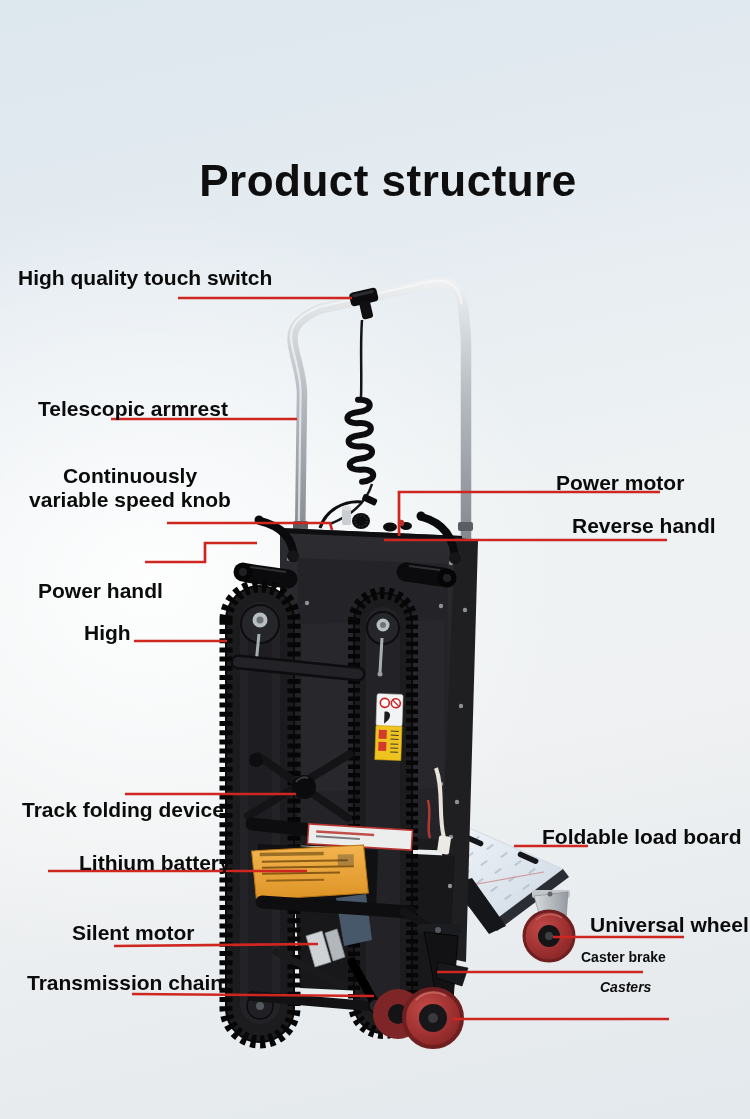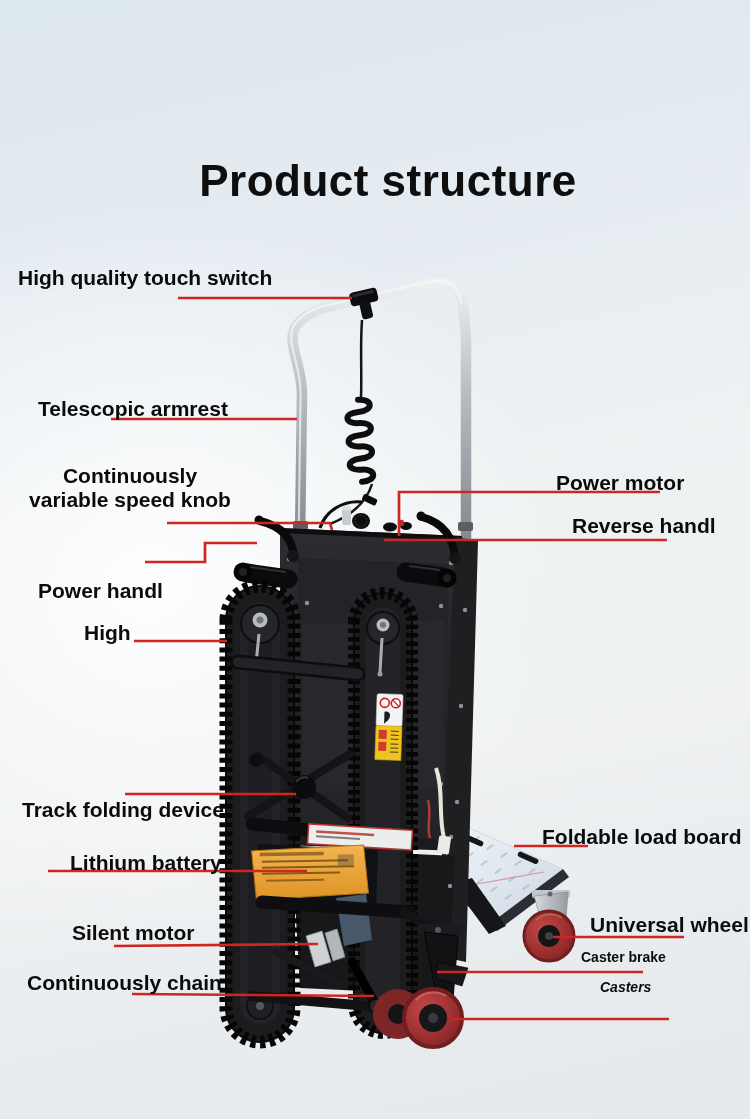--- a/index.html
+++ b/index.html
@@ -312,20 +312,20 @@
   <div class="title">Product structure</div>
 
   <div class="lbl" style="left: 18px; top: 266px; color: rgb(11, 11, 11);">High quality touch switch</div>
   <div class="lbl" style="left: 38px; top: 397px; color: rgb(11, 11, 11);">Telescopic armrest</div>
   <div class="lbl wrap" style="left: 28px; top: 464px; width: 204px; color: rgb(11, 11, 11);">Continuously variable speed knob</div>
   <div class="lbl" style="left: 38px; top: 549px; color: rgb(11, 11, 11); margin-top: 30px;">Power handl</div>
   <div class="lbl" style="left: 84px; top: 621px; color: rgb(11, 11, 11);">High</div>
   <div class="lbl" style="left: 556px; top: 471px; color: rgb(11, 11, 11);">Power motor</div>
   <div class="lbl" style="left: 572px; top: 514px; color: rgb(11, 11, 11);">Reverse handl</div>
   <div class="lbl" style="left: 22px; top: 766px; color: rgb(11, 11, 11); margin-top: 32px;">Track folding device</div>
-  <div class="lbl" style="left: 70px; top: 851px; color: rgb(11, 11, 11);">Lithium battery</div>
+  <div class="lbl" style="left: 79px; top: 851px; color: rgb(11, 11, 11);">Lithium battery</div>
   <div class="lbl" style="left: 72px; top: 921px; color: rgb(11, 11, 11);">Silent motor</div>
-  <div class="lbl" style="left: 27px; top: 971px; color: rgb(11, 11, 11);">Continuously chain</div>
+  <div class="lbl" style="left: 27px; top: 971px; color: rgb(11, 11, 11);">Transmission chain</div>
   <div class="lbl" style="left: 542px; top: 825px; color: rgb(11, 11, 11); text-align: center;">Foldable load board</div>
   <div class="lbl" style="left: 590px; top: 913px; color: rgb(11, 11, 11);">Universal wheel</div>
   <div class="lbl big" style="left: 581px; top: 950px; color: rgb(11, 11, 11);">Caster brake</div>
   <div class="lbl big" style="left: 600px; top: 980px; color: rgb(11, 11, 11); font-style: italic;">Casters</div>
 </div>
 
 </body></html>

